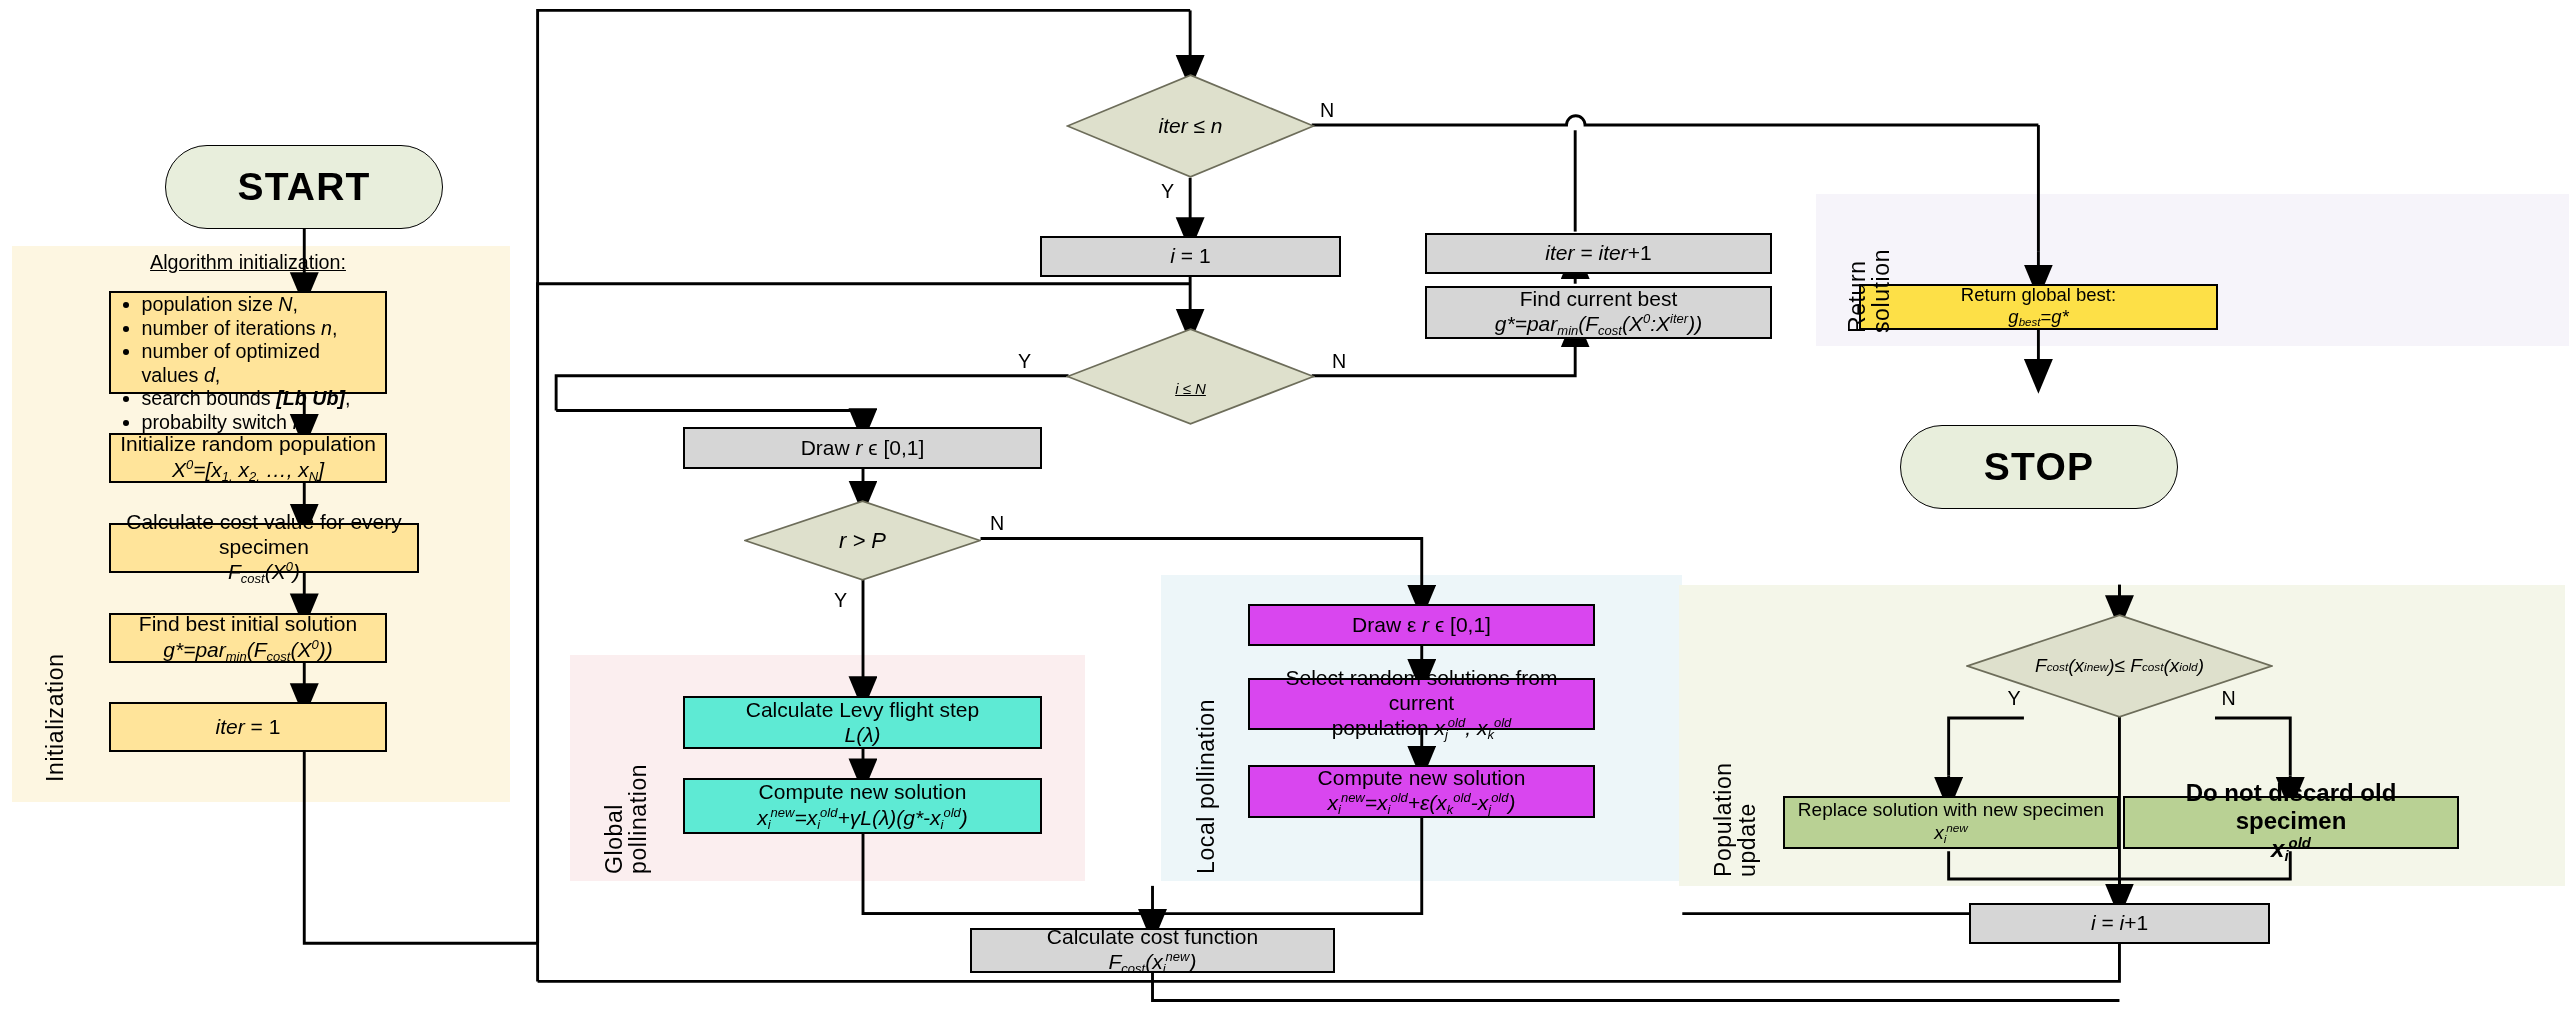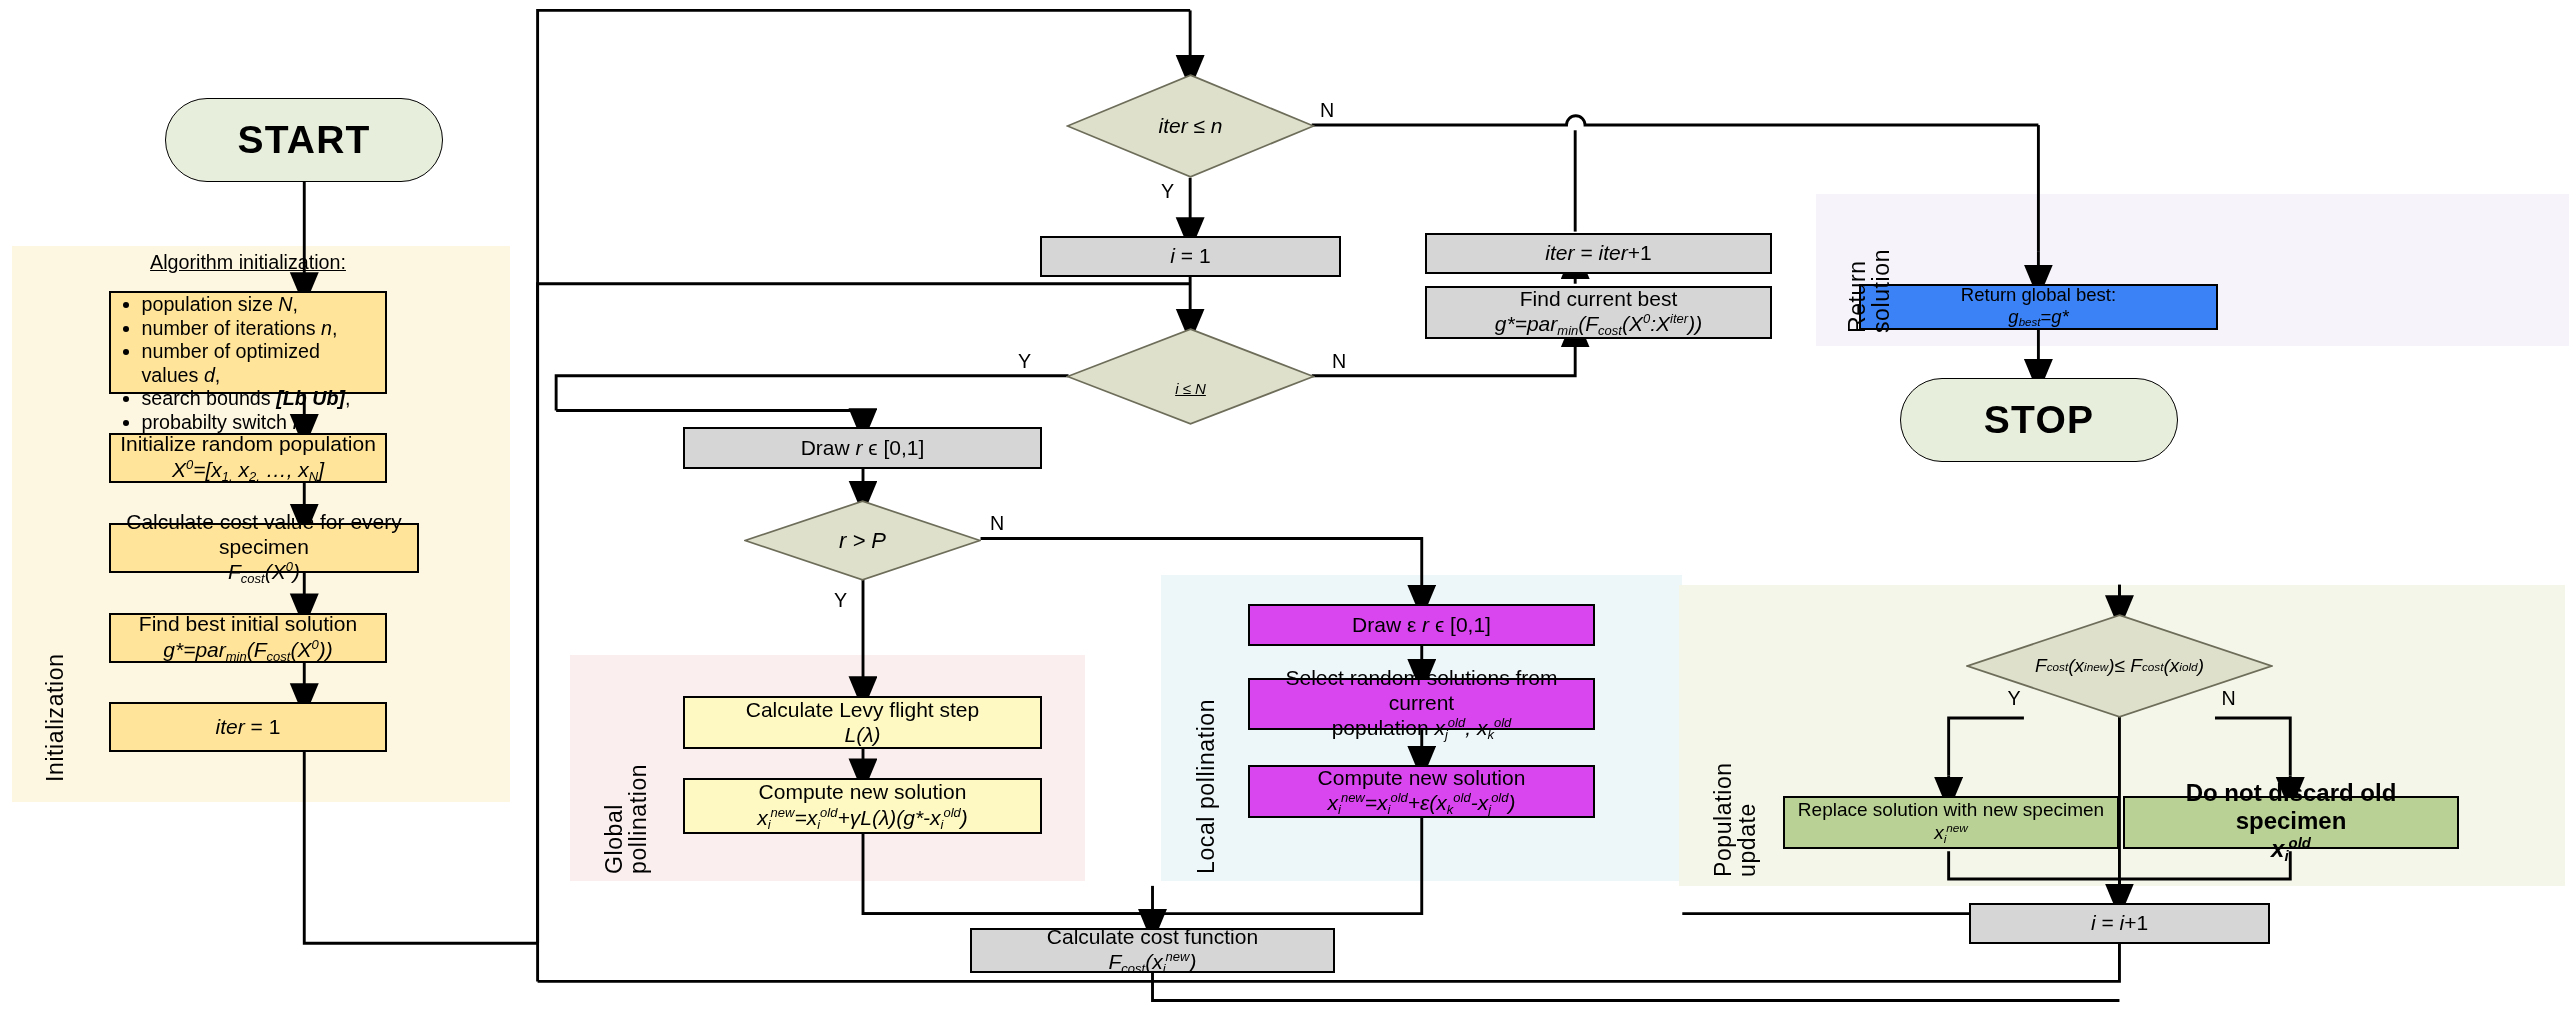--- a/index.html
+++ b/index.html
@@ -3,28 +3,28 @@
 <meta charset="utf-8">
 <style>
   html,body{margin:0;padding:0;background:#ffffff;}
   body{font-family:"Liberation Sans",sans-serif;}
   #root{position:relative;width:2576px;height:1015px;background:#fff;overflow:hidden;}
   #svgroot{position:absolute;left:0;top:0;width:2576px;height:1015px;}
 
   .node{position:absolute;box-sizing:border-box;display:flex;align-items:center;justify-content:center;
         text-align:center;border:2.9px solid #000;color:#000;line-height:1.18;}
   .node .lbl{width:100%;padding:0 5.8px;}
-  .term{border:1.7px solid #000;border-radius:52px;background:#e8eedc;font-weight:bold;font-size:39px;letter-spacing:1.2px;}
+  .term{border:1.7px solid #000;border-radius:52px;background:#e8eedc;font-weight:bold;font-size:39px;letter-spacing:1.2px;margin-top:47px;}
   .proc{font-size:21px;}
   .gray{background:#d6d6d6;}
   .yellow{background:#ffe49a;}
-  .red{background:#fef9c3;}
+  .red{background:#5eead4;}
   .blue{background:#d946ef;}
   .green{background:#b9d194;}
-  .purple{background:#3b82f6;}
+  .purple{background:#fde047;}
 
   .band{position:absolute;box-sizing:border-box;}
   .band-init{background:#fdf6e1;}
   .band-global{background:#fbeeef;}
   .band-local{background:#edf6f9;}
   .band-pop{background:#f4f6e9;}
   .band-ret{background:#f6f4fa;}
 
   .bandlabel{position:absolute;font-size:23px;color:#000;white-space:nowrap;
              transform-origin:0 0;transform:rotate(-90deg);letter-spacing:0.6px;line-height:1.05;}

